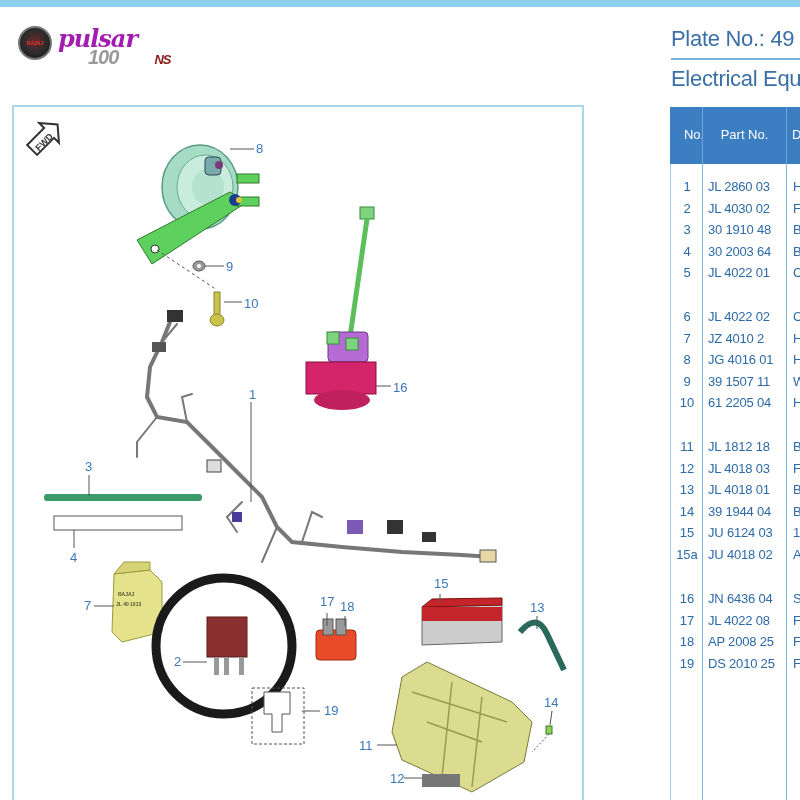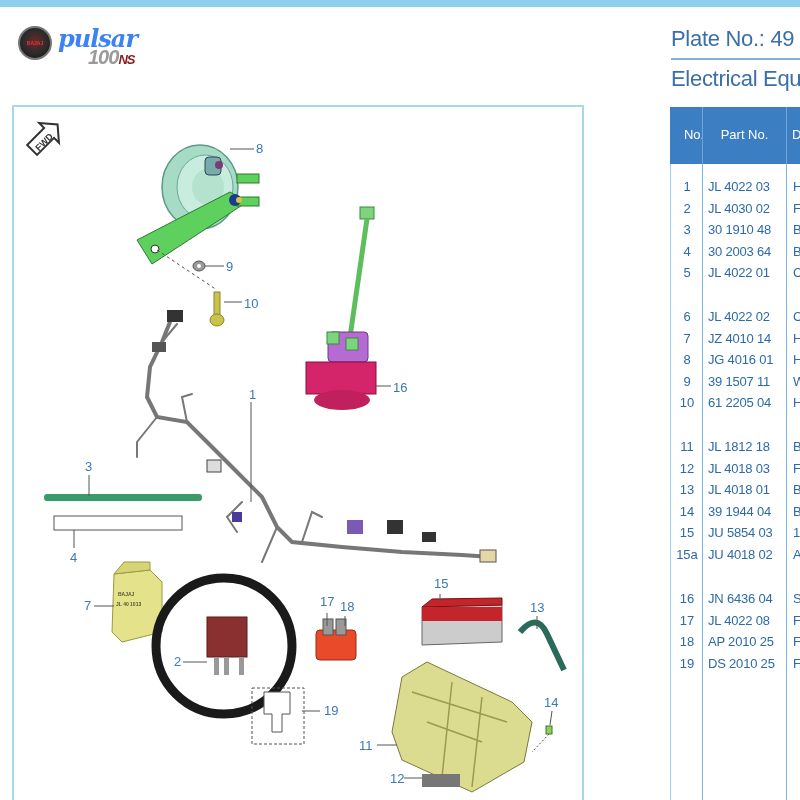--- a/index.html
+++ b/index.html
@@ -6,24 +6,24 @@
   html, body { width: 800px; height: 800px; overflow: hidden; background: #ffffff; }
   body { position: relative; font-family: "Liberation Sans", sans-serif; color: #2d6aa8; }
   .topbar { position: absolute; left: 0; top: 0; width: 800px; height: 7px; background: #8ecfee; }
 
   
   .logo { position: absolute; left: 16px; top: 24px; width: 190px; height: 44px; }
   .logo-badge { position: absolute; left: 2px; top: 2px; width: 34px; height: 34px; border-radius: 50%;
     background: radial-gradient(circle at 50% 45%, #6a2a2a 0%, #2b2b2b 55%, #111 100%); border: 2px solid #777; }
   .logo-badge-text { position: absolute; left: 0; top: 12px; width: 30px; text-align: center; font-size: 5px; color: #e33; font-weight: bold; }
   .logo-word { position: absolute; left: 42px; top: 0px; font-family: "DejaVu Serif", serif; font-style: italic; font-weight: bold;
-    font-size: 24px; color: #3b82f6; letter-spacing: -1px; }
+    font-size: 24px; color: #a21caf; letter-spacing: -1px; }
   .logo-model { position: absolute; left: 72px; top: 22px; font-style: italic; font-weight: bold; font-size: 20px; color: #9a9a9a;
     letter-spacing: -1px; font-family: "Liberation Sans", sans-serif; }
-  .logo-model-suffix { font-size: 13px; color: #8b1a1a; }
+  .logo-model-suffix { font-size: 13px; color: #8b1a1a; padding-left: 36px; }
 
   
   .diagram { position: absolute; left: 12px; top: 105px; width: 572px; height: 710px; border: 2px solid #a9d8ea; border-bottom: none; background: #fff; }
   .callout { position: absolute; font-size: 13px; color: #3a78b8; line-height: 1; }
 
   
   .plate { position: absolute; left: 671px; top: 26px; font-size: 22px; color: #3a6fa8; white-space: nowrap; letter-spacing: -0.3px; }
   .plate-rule { position: absolute; left: 671px; top: 58px; width: 129px; height: 2px; background: #7bb3d6; }
   .section-title { position: absolute; left: 671px; top: 66px; font-size: 22px; color: #3a6fa8; white-space: nowrap; letter-spacing: -0.3px; }
 
@@ -203,21 +203,21 @@
     <span class="th" style="left:122px;">D</span>
     <div class="vline" style="left:32px;height:57px;background:#6ea7d6;"></div>
     <div class="vline" style="left:116px;height:57px;background:#6ea7d6;"></div>
   </div>
   <div class="tbody">
     <div class="vline" style="left:31px;height:650px;"></div>
     <div class="vline" style="left:115px;height:650px;"></div>
 
     <div class="row" style="top:15px">
         <span class="no">1</span>
-        <span class="part">JL 4022 03</span>
+        <span class="part">JL 2860 03</span>
         <span class="desc">H</span>
       </div>
     <div class="row" style="top:36.6px">
         <span class="no">2</span>
         <span class="part">JL 4030 02</span>
         <span class="desc">F</span>
       </div>
     <div class="row" style="top:58.2px">
         <span class="no">3</span>
         <span class="part">30 1910 48</span>
@@ -234,21 +234,21 @@
         <span class="desc">C</span>
       </div>
 
     <div class="row" style="top:145px">
         <span class="no">6</span>
         <span class="part">JL 4022 02</span>
         <span class="desc">C</span>
       </div>
     <div class="row" style="top:166.6px">
         <span class="no">7</span>
-        <span class="part">JZ 4010 14</span>
+        <span class="part">JZ 4010 2</span>
         <span class="desc">H</span>
       </div>
     <div class="row" style="top:188.2px">
         <span class="no">8</span>
         <span class="part">JG 4016 01</span>
         <span class="desc">H</span>
       </div>
     <div class="row" style="top:209.8px">
         <span class="no">9</span>
         <span class="part">39 1507 11</span>
@@ -275,42 +275,42 @@
         <span class="part">JL 4018 01</span>
         <span class="desc">B</span>
       </div>
     <div class="row" style="top:339.8px">
         <span class="no">14</span>
         <span class="part">39 1944 04</span>
         <span class="desc">B</span>
       </div>
     <div class="row" style="top:361.4px">
         <span class="no">15</span>
-        <span class="part">JU 5854 03</span>
+        <span class="part">JU 6124 03</span>
         <span class="desc">1</span>
       </div>
     <div class="row" style="top:383px">
         <span class="no">15a</span>
         <span class="part">JU 4018 02</span>
         <span class="desc">A</span>
       </div>
 
     <div class="row" style="top:427px">
         <span class="no">16</span>
         <span class="part">JN 6436 04</span>
         <span class="desc">S</span>
       </div>
     <div class="row" style="top:448.6px">
         <span class="no">17</span>
         <span class="part">JL 4022 08</span>
         <span class="desc">F</span>
       </div>
     <div class="row" style="top:470.2px">
         <span class="no">18</span>
-        <span class="part">AP 2010 25</span>
+        <span class="part">AP 2008 25</span>
         <span class="desc">F</span>
       </div>
     <div class="row" style="top:491.8px">
         <span class="no">19</span>
         <span class="part">DS 2010 25</span>
         <span class="desc">F</span>
       </div>
   </div>
 </div>
 

